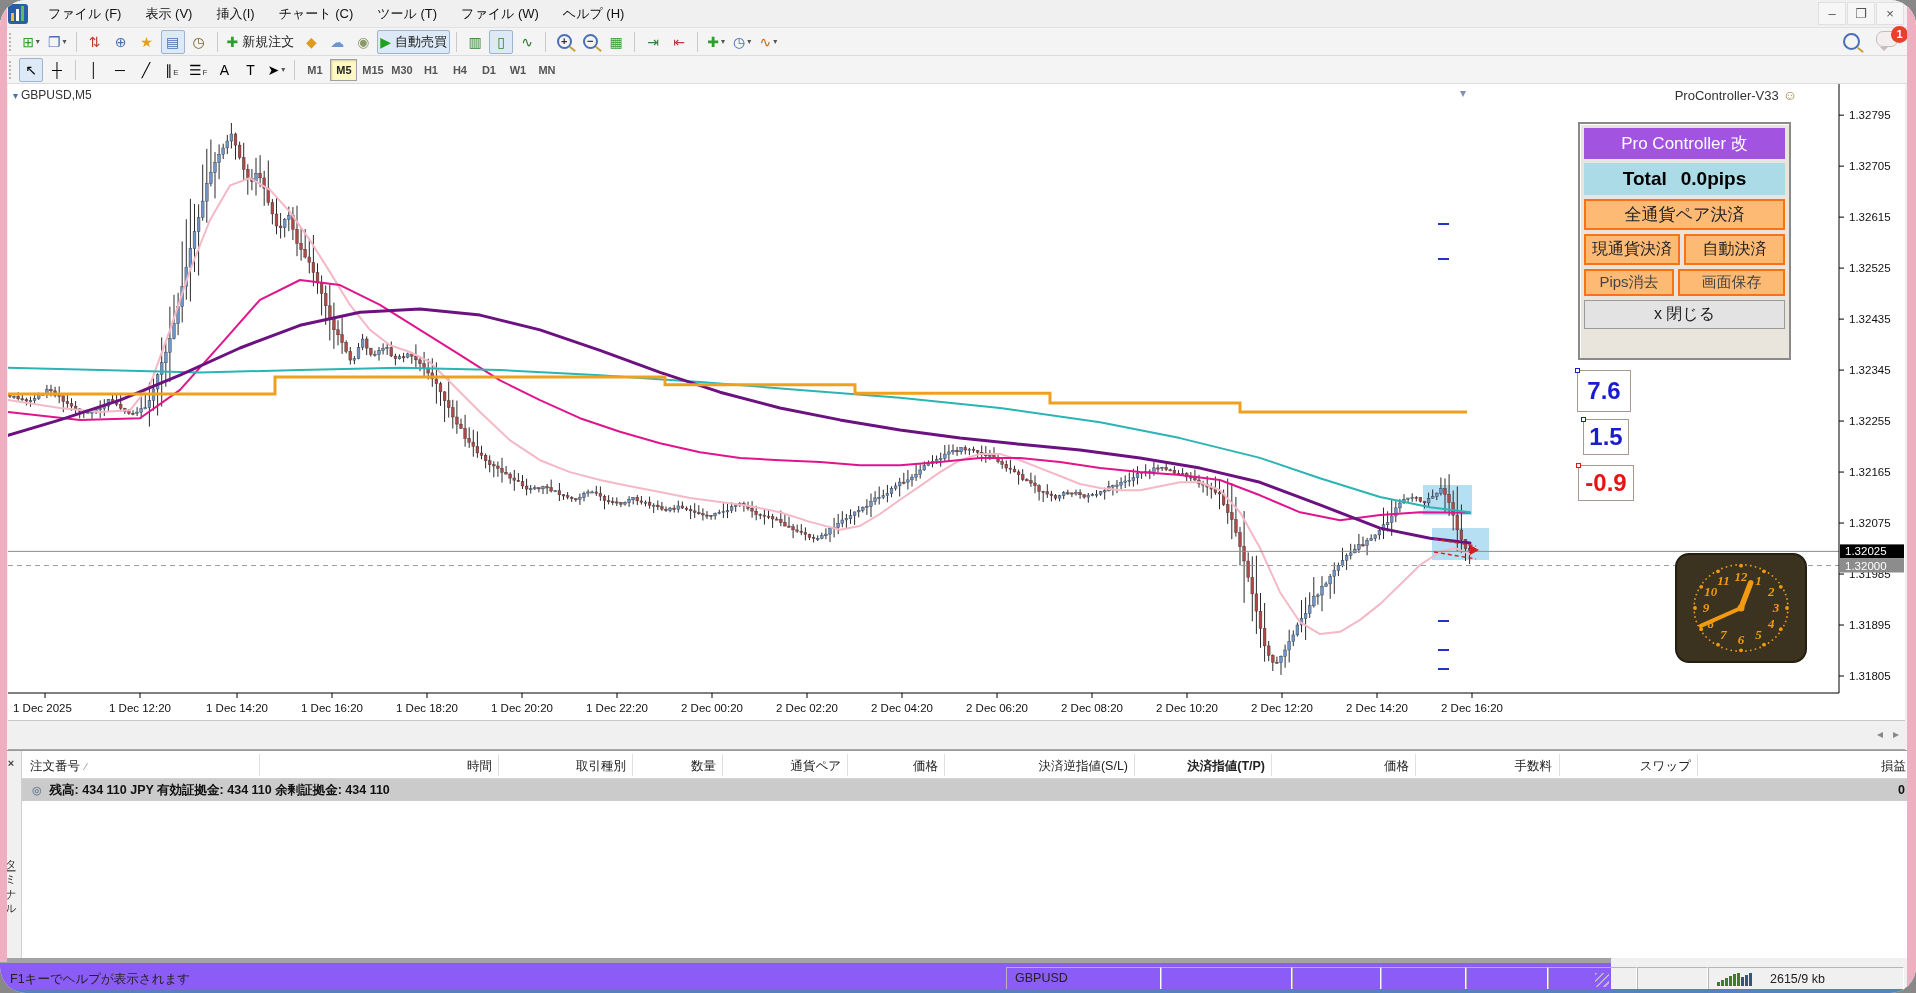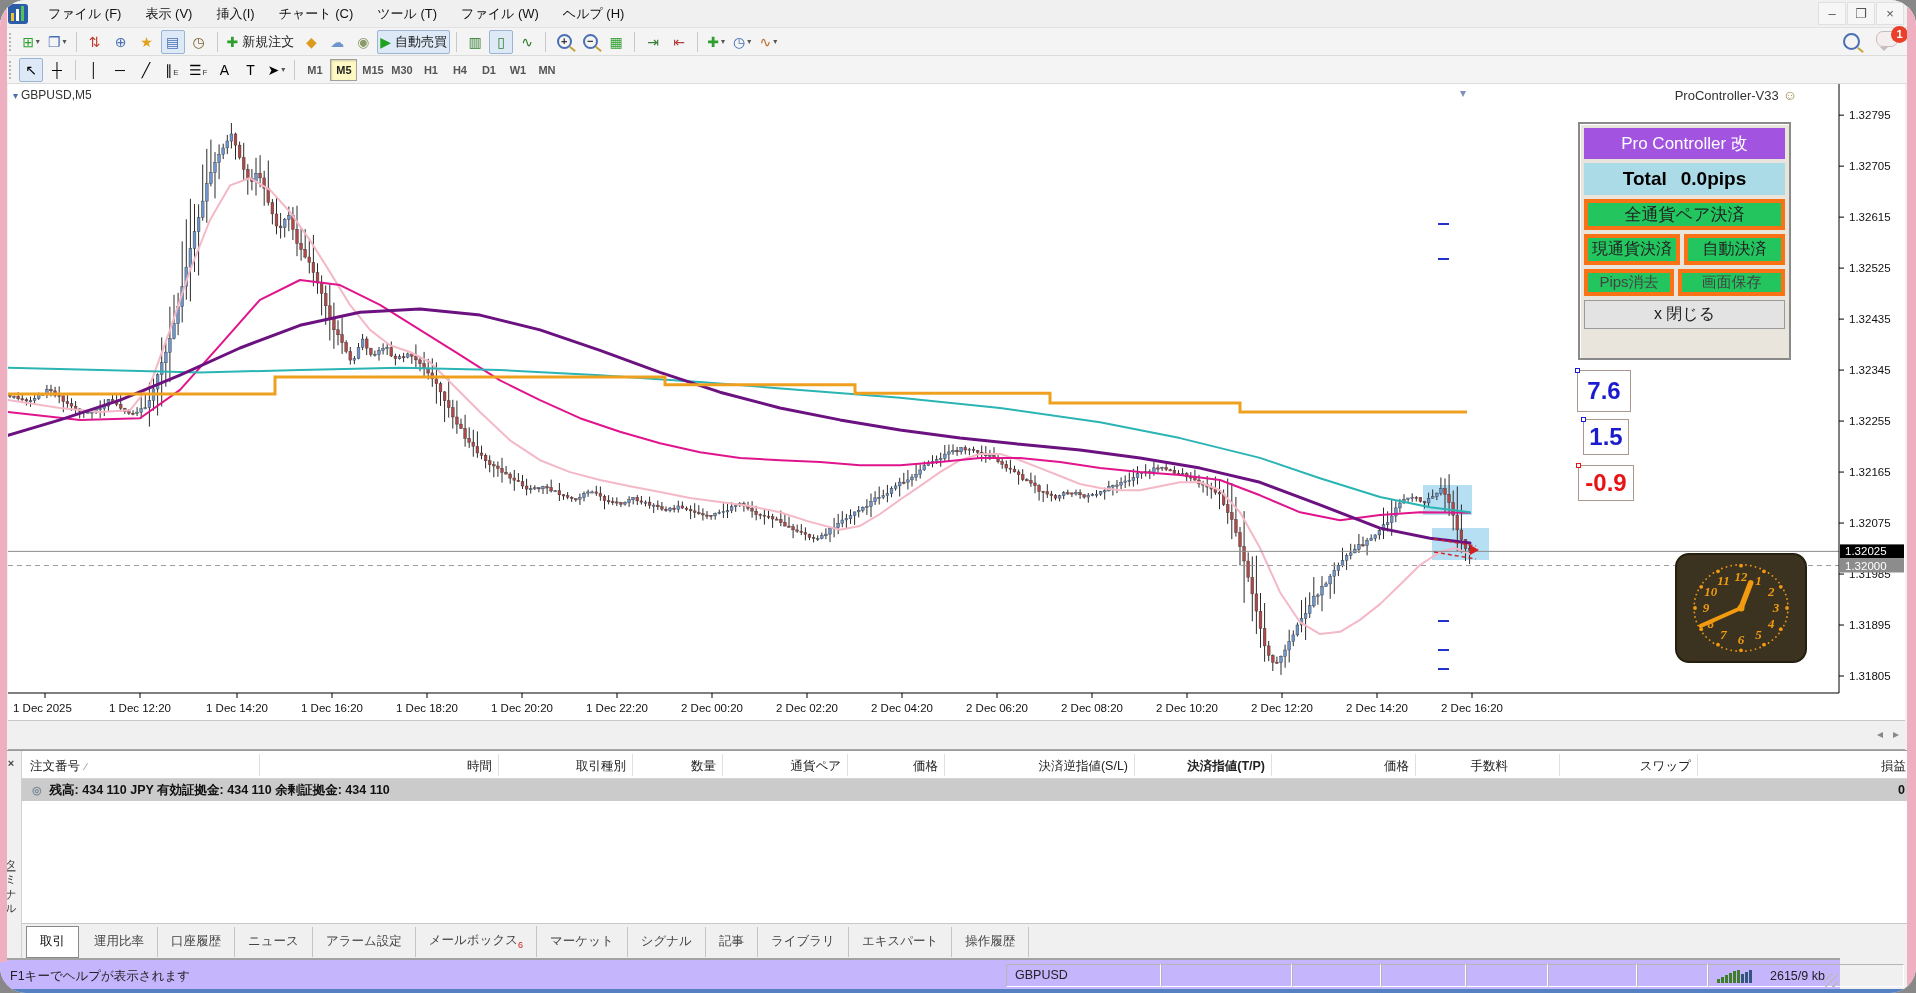--- a/index.html
+++ b/index.html
@@ -48,21 +48,21 @@
   .symbol-label .tri { color:#4a6fb5; font-size:10px; margin-right:3px; }
   .overlay-label { position:absolute; right:108px; top:3px; font-size:13px; color:#333; }
   .overlay-label .smiley { color:#8a7a30; font-size:14px; margin-left:4px; }
   .shift-marker { position:absolute; left:1452px; top:2px; color:#8090b8; font-size:12px; }
 
   
   .pro-panel { position:absolute; left:1570px; top:38px; width:213px; height:238px; background:#e9e5dd; border:2px solid #8a8a8a; box-shadow:inset 1px 1px 0 #fff; padding:4px; }
   .pp-row { display:flex; gap:4px; margin-bottom:4px; }
   .pp-title { flex:1; height:31px; background:#a254e0; color:#fff; font-size:17px; display:flex; align-items:center; justify-content:center; }
   .pp-total { flex:1; height:32px; background:#abdbe6; color:#000; font-weight:bold; font-size:19px; display:flex; align-items:center; justify-content:center; gap:14px; }
-  .pp-btn { background:#22c55e; border:4px solid #f97316; color:#222; display:flex; align-items:center; justify-content:center; }
+  .pp-btn { background:#fdba74; border:2px solid #f97316; color:#222; display:flex; align-items:center; justify-content:center; }
   .pp-full { flex:1; height:31px; font-size:17px; }
   .pp-half { height:31px; font-size:16px; }
   .pp-small { height:27px; font-size:15px; color:#444; }
   .pp-close { flex:1; height:29px; font-size:16px; background:#e3e3e3; border:1px solid #9a9a9a; }
 
   .pip-box { position:absolute; background:#fff; border:1px solid #a89890; font-weight:bold; display:flex; align-items:center; justify-content:center; font-size:24px; }
   .pip-anchor { position:absolute; left:-3px; top:-3px; width:5px; height:5px; border:1px solid; background:#fff; }
 
   .clock { position:absolute; left:1667px; top:469px; }
 
@@ -84,21 +84,21 @@
   .t-balance { position:absolute; left:22px; top:28px; width:1894px; height:22px; background:#cbcbcb; display:flex; align-items:center; font-size:12.5px; font-weight:bold; color:#111; }
   .t-balance .bicon { color:#7a8a9a; font-size:11px; margin:0 8px 0 10px; }
   .t-balance .bprofit { position:absolute; right:11px; font-weight:bold; }
   .t-body { position:absolute; left:22px; top:50px; width:1894px; height:122px; background:#fff; }
   .t-tabs { position:absolute; left:22px; top:172px; width:1894px; height:36px; background:#f0f0f0; border-top:1px solid #c8c8c8; display:flex; align-items:center; padding-left:4px; }
   .ttab { position:relative; font-size:12.5px; color:#444; padding:6px 13px 7px; border-right:1px solid #c4c4c4; }
   .ttab.active { background:#fff; border:1px solid #8a8a8a; border-right:1px solid #8a8a8a; color:#000; margin-right:2px; }
   .ttab .badge6 { color:#d02020; font-size:9px; vertical-align:sub; }
 
   
-  .statusbar { position:absolute; left:0; top:958px; width:1840px; height:32px; background:#c4b5fd; border-top:2px solid #a3a3a3; font-size:12.5px; color:#222; }
+  .statusbar { position:absolute; left:0; top:958px; width:1611px; height:32px; background:#8b5cf6; border-top:5px solid #a3a3a3; font-size:12.5px; color:#222; }
   .sb-help { position:absolute; left:10px; top:8px; }
   .sb-cell { position:absolute; top:4px; height:23px; border:1px solid #b6b6b6; border-bottom-color:#fff; border-right-color:#fff; padding:3px 8px; font-size:12.5px; color:#222; }
   .sb-kb { display:flex; align-items:center; gap:18px; }
   .sb-bars { display:flex; align-items:flex-end; gap:1px; height:14px; }
   .sb-bars i { width:3px; background:#3f7d28; display:block; }
   .sb-bars i.b { background:#33567d; }
   .sb-grip { position:absolute; right:2px; bottom:3px; width:14px; height:14px;
     background:repeating-linear-gradient(135deg,#bbb 0 2px,transparent 2px 5px); }
 </style>
 </head>
@@ -1220,44 +1220,30 @@
         <div class="t-colsep" style="left: 1675px;"></div>
         <div class="t-col" style="left: 8px;">注文番号<span class="sort">∕</span></div>
         <div class="t-col" style="left: 470px; transform: translateX(-100%);">時間</div>
         <div class="t-col" style="left: 604px; transform: translateX(-100%);">取引種別</div>
         <div class="t-col" style="left: 694px; transform: translateX(-100%);">数量</div>
         <div class="t-col" style="left: 819px; transform: translateX(-100%);">通貨ペア</div>
         <div class="t-col" style="left: 916px; transform: translateX(-100%);">価格</div>
         <div class="t-col" style="left: 1106px; transform: translateX(-100%);">決済逆指値(S/L)</div>
         <div class="t-col" style="left: 1243px; transform: translateX(-100%); font-weight: bold;">決済指値(T/P)</div>
         <div class="t-col" style="left: 1387px; transform: translateX(-100%);">価格</div>
-        <div class="t-col" style="left: 1486px; transform: translateX(-100%); font-family: Liberation Serif, serif;">手数料</div>
+        <div class="t-col" style="left: 1530px; transform: translateX(-100%); font-family: Liberation Serif, serif;">手数料</div>
         <div class="t-col" style="left: 1669px; transform: translateX(-100%);">スワップ</div>
         <div class="t-col" style="left: 1884px; transform: translateX(-100%);">損益</div>
       </div>
     <div class="t-balance">
       <span class="bicon">◎</span>
       <span>残高: 434 110 JPY  有効証拠金: 434 110  余剰証拠金: 434 110</span>
       <span class="bprofit">0</span>
     </div>
     <div class="t-body"></div>
-    <div class="t-tabs" id="t-tabs">
-        <div class="ttab active">取引</div>
-        <div class="ttab">運用比率</div>
-        <div class="ttab">口座履歴</div>
-        <div class="ttab">ニュース</div>
-        <div class="ttab">アラーム設定</div>
-        <div class="ttab">メールボックス<span class="badge6">6</span></div>
-        <div class="ttab">マーケット</div>
-        <div class="ttab">シグナル</div>
-        <div class="ttab">記事</div>
-        <div class="ttab">ライブラリ</div>
-        <div class="ttab">エキスパート</div>
-        <div class="ttab">操作履歴</div>
-      </div>
   </div>
 
   <div class="statusbar">
     <div class="sb-help">F1キーでヘルプが表示されます</div>
     <div id="sb-cells">
         <div class="sb-cell" style="left: 1006px; width: 155px;">GBPUSD</div>
         <div class="sb-cell" style="left: 1161px; width: 131px;"></div>
         <div class="sb-cell" style="left: 1292px; width: 89px;"></div>
         <div class="sb-cell" style="left: 1381px; width: 85px;"></div>
         <div class="sb-cell" style="left: 1466px; width: 82px;"></div>

